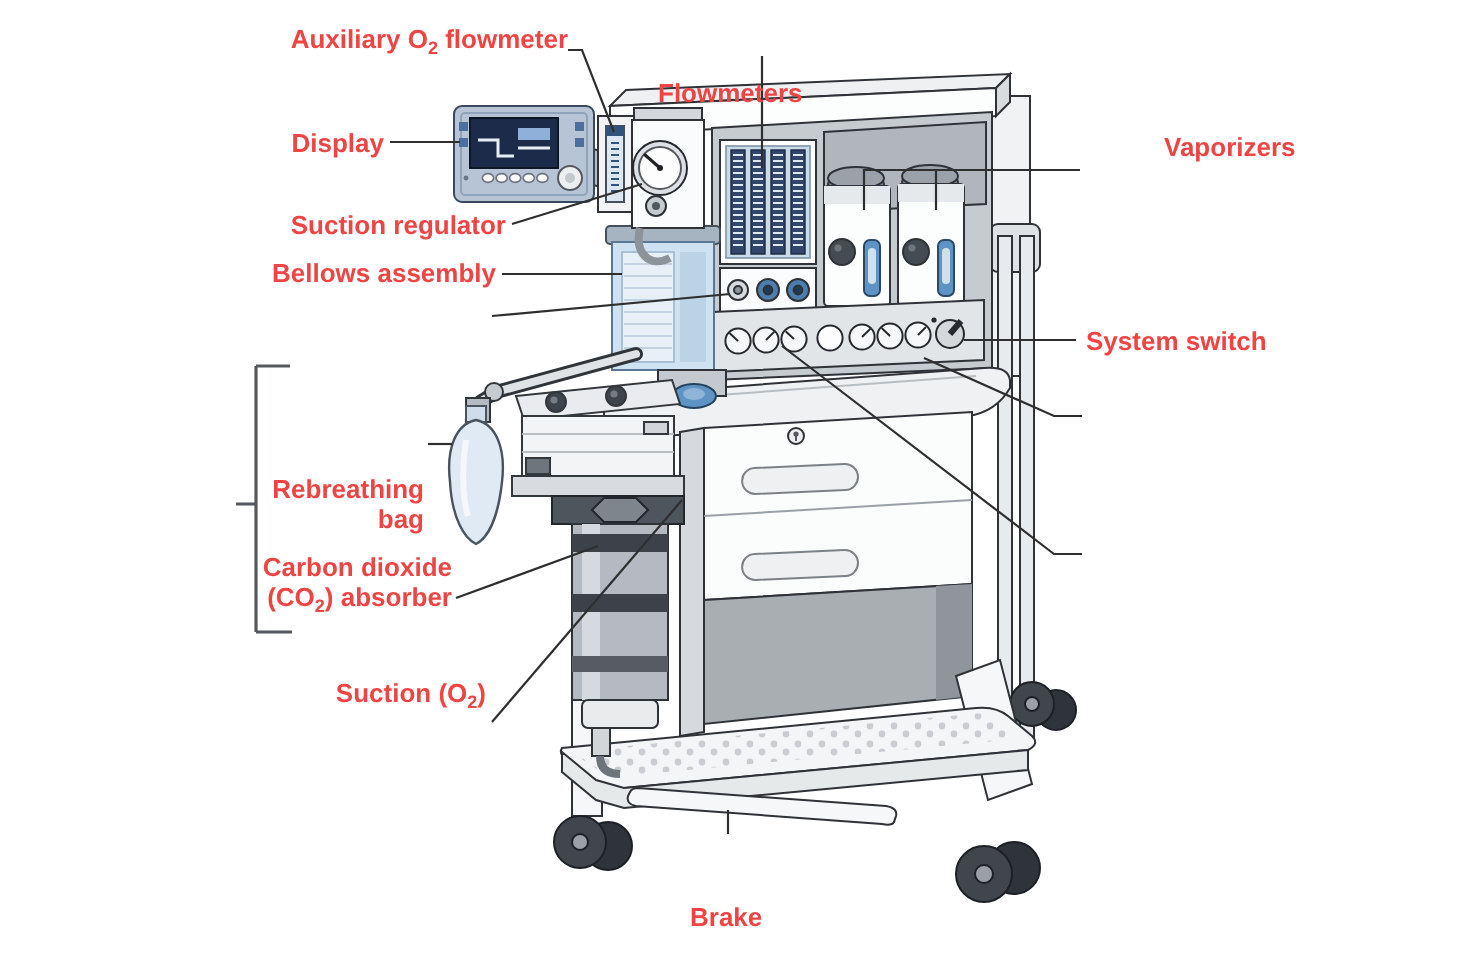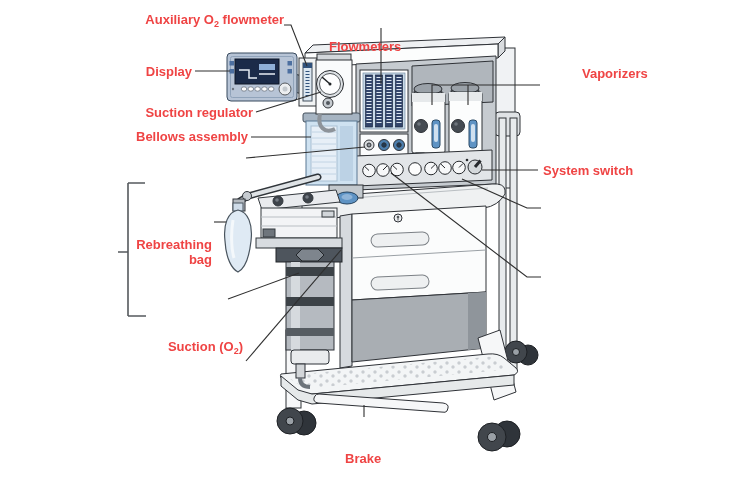--- a/index.html
+++ b/index.html
@@ -318,18 +318,19 @@
 <div class="lbl" style="left:545px;top:66px;margin-left:37px;">Vaporizers</div>
 
 <div class="lbl" style="left:543px;top:163px;text-align:center;">System switch</div>
 
 
 
 
 <div class="lbl r" style="left:112px;top:199px;width:100px;margin-top:38px;">Rebreathing
 bag</div>
 
+<div class="lbl r" style="left:96px;top:276px;width:130px;"><div>Carbon dioxide</div><div><span>(CO</span><span class="sub">2</span><span>) absorber</span></div></div>
 
 <div class="lbl r" style="left:113px;top:339px;width:130px;"><div><span>Suction (O</span><span class="sub">2</span><span>)</span></div></div>
 
 <div class="lbl" style="left:345px;top:419px;margin-top:32px;">Brake</div>
 
 </div>
 
 </body></html>

